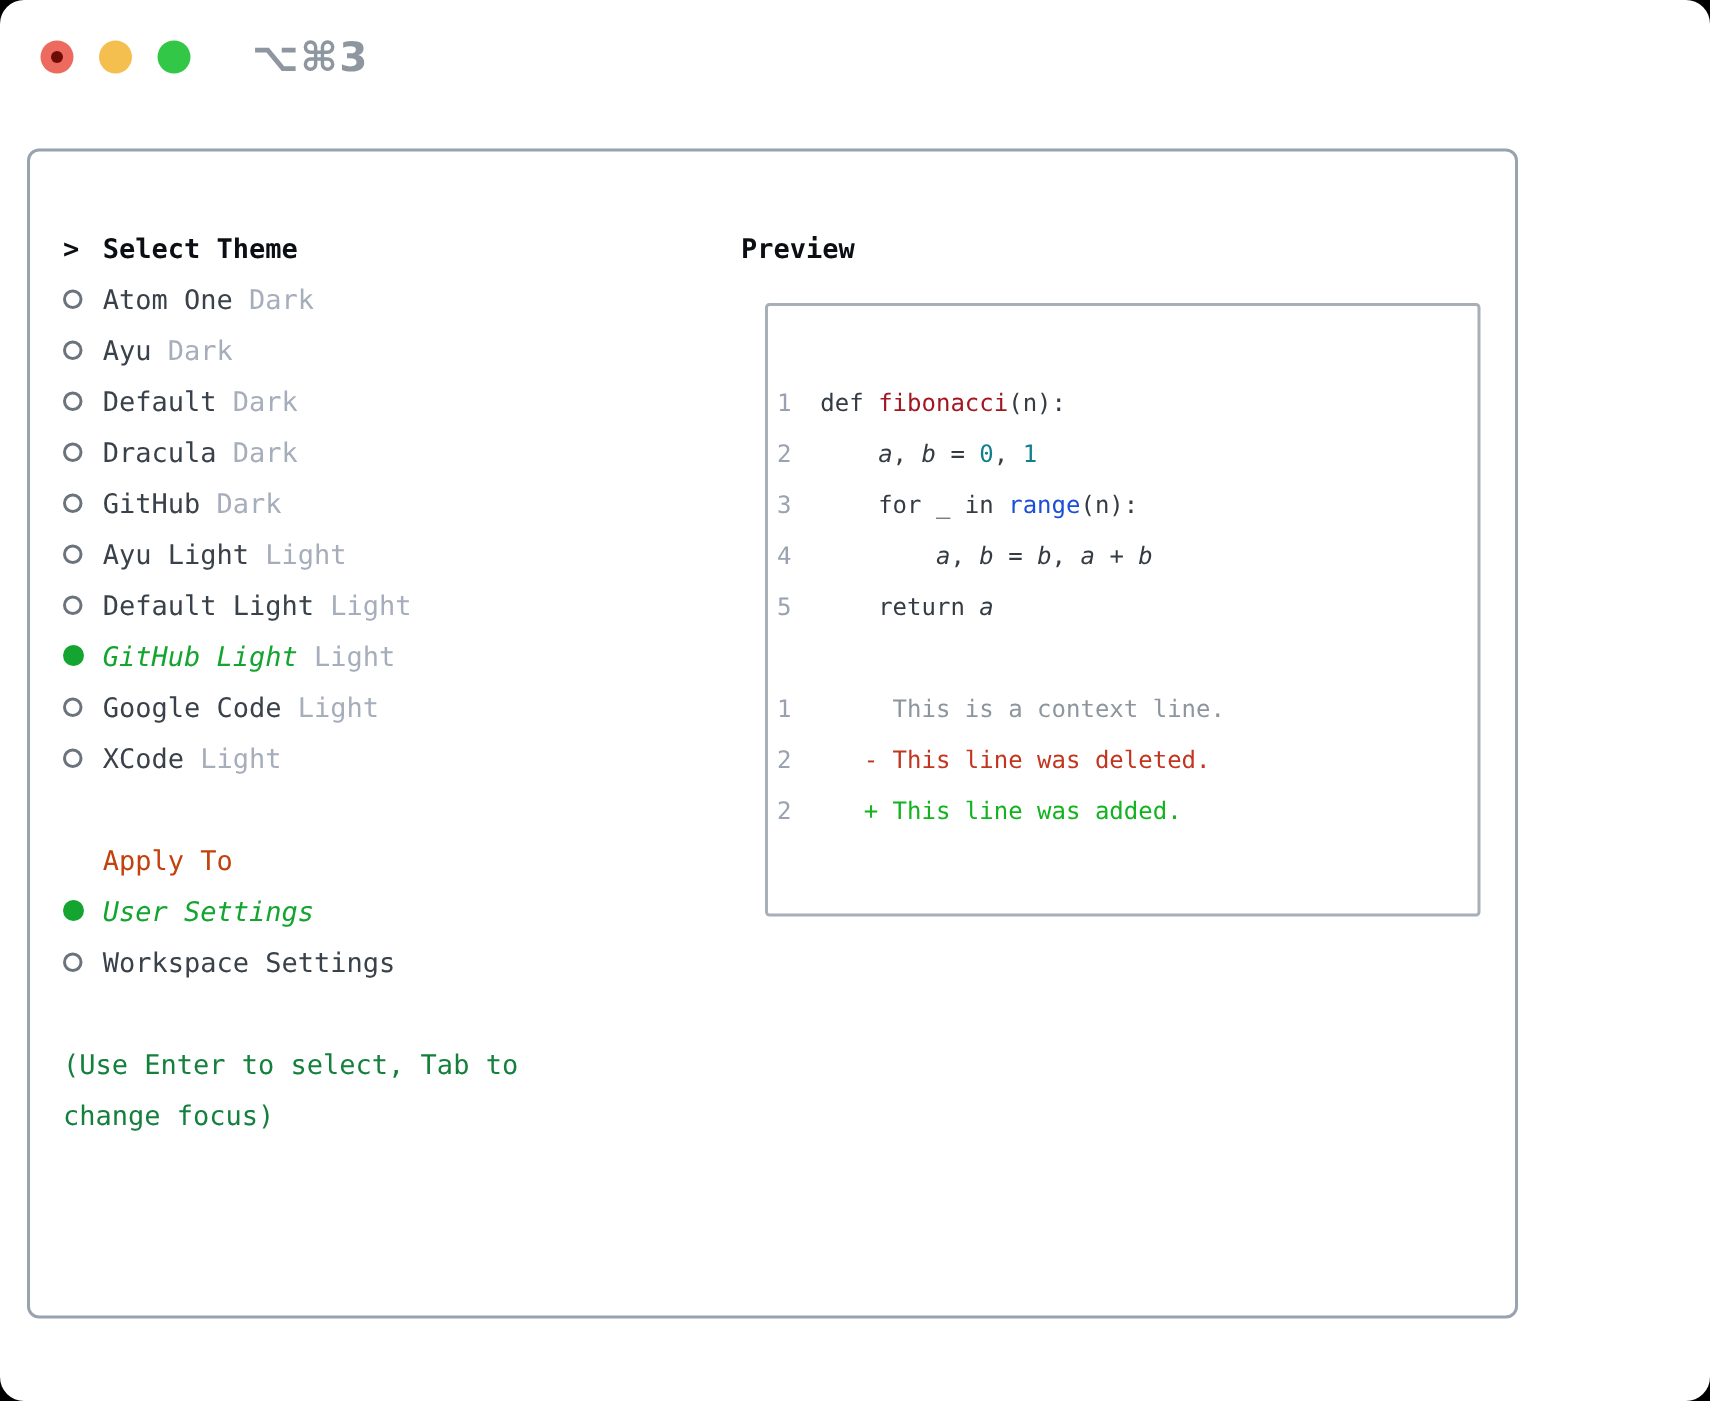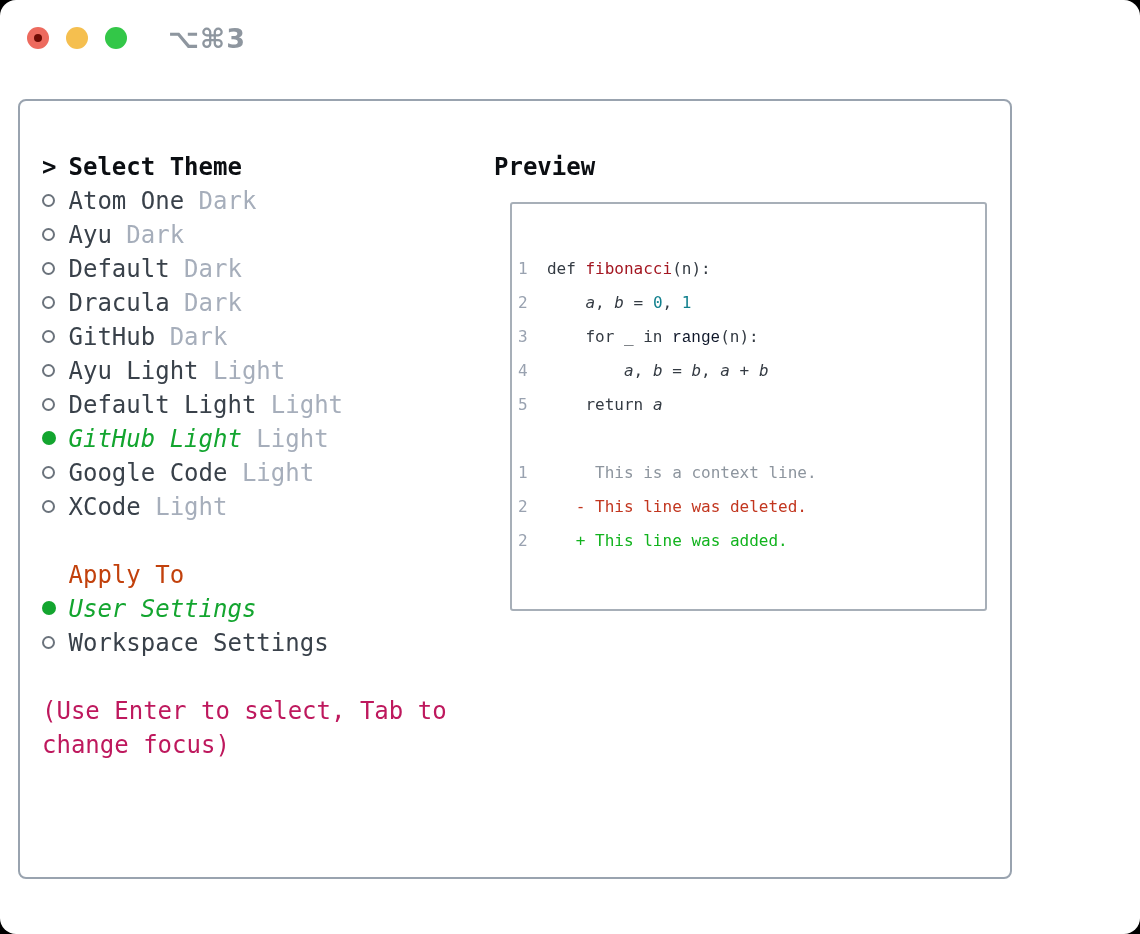--- a/index.html
+++ b/index.html
@@ -35,55 +35,55 @@
     font-family:"DejaVu Sans", sans-serif;
     font-size:27px;font-weight:bold;color:#8e969f;
     letter-spacing:1px;
   }
   
   .panel{
     position:absolute;left:18px;top:99px;width:994px;height:780px;
     border:2px solid #99a3af;border-radius:8px;
     box-sizing:border-box;background:#fff;
   }
-  .row{height:34px;line-height:34px;white-space:pre;font-size:24px;color:#39414a;}
+  .row{height:34px;line-height:34px;white-space:pre;font-size:18px;color:#39414a;}
   .left-col{position:absolute;left:22px;top:49px;}
   .mark{display:inline-block;width:26.5px;vertical-align:top;}
   .cursor{color:#0b0e12;font-weight:bold;}
   .ring{
     display:inline-block;width:13px;height:13px;border-radius:50%;
     border:2px solid #6b737c;box-sizing:border-box;
     vertical-align:middle;position:relative;top:-2px;
   }
   .dot{
     display:inline-block;width:14px;height:14px;border-radius:50%;
     background:#13a52f;vertical-align:middle;position:relative;top:-2px;
   }
   .hdr{color:#0b0e12;font-weight:bold;}
   .name{color:#39414a;}
   .name.sel{color:#13a52f;font-style:italic;}
   .variant{color:#a6aebb;}
   .apply-hdr{color:#c2410c;}
-  .hint{color:#be185d;}
+  .hint{color:#15803d;}
   
   .preview-label{position:absolute;left:474px;top:49px;}
   .preview-box{
     position:absolute;left:490px;top:101px;width:477px;height:409px;
     border:2px solid #a7afb8;border-radius:3px;
     box-sizing:border-box;
     padding:48px 0 0 6px;
     overflow:hidden;
   }
   .line{height:34px;line-height:34px;white-space:pre;font-size:16px;}
   .gutter{color:#99a2b0;}
   .tk-plain{color:#343b43;}
   .tk-variable{color:#343b43;font-style:italic;}
   .tk-function{color:#a31621;}
   .tk-number{color:#11808d;}
-  .tk-builtin{color:#0f172a;font-family:Liberation Mono, monospace;}
+  .tk-builtin{color:#1d4ed8;}
   .tk-context{color:#8d959e;}
   .tk-deleted{color:#c2361f;}
   .tk-added{color:#12b31e;}
 </style>
 </head>
 <body>
 
 <div class="window">
 
   <div class="titlebar">

